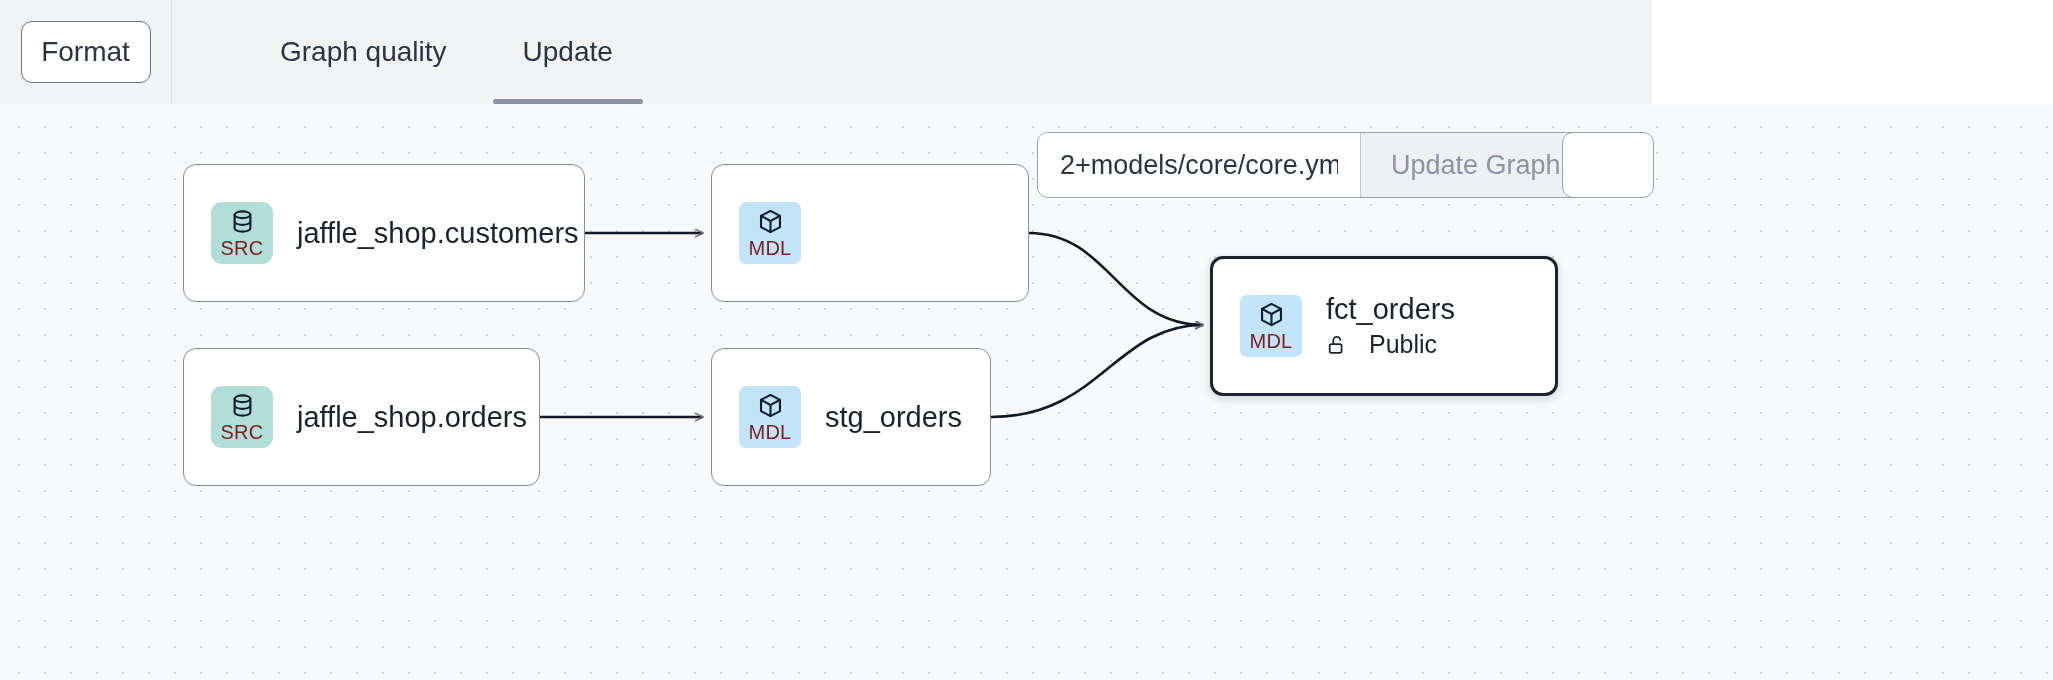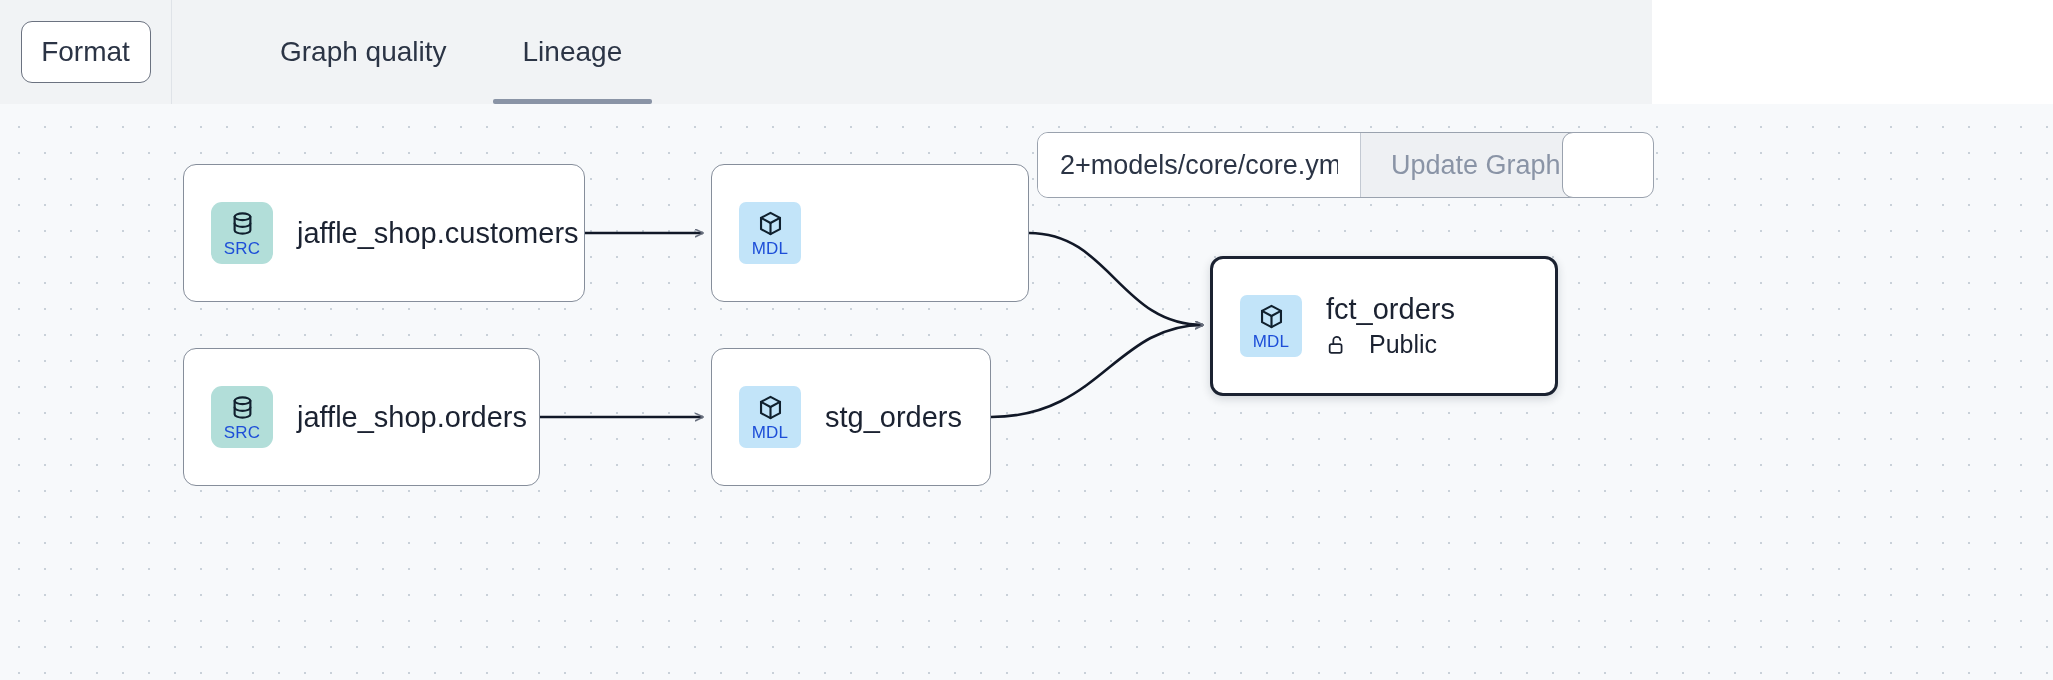--- a/index.html
+++ b/index.html
@@ -129,22 +129,22 @@
     display: flex; flex-direction: column;
     align-items: center; justify-content: center;
     flex: 0 0 auto;
     margin-left: 27px;
     gap: 0px;
   }
   .badge.src { background: #b2ded9; }
   .badge.mdl { background: #c2e4f9; border-radius: 7px; }
   .badge svg { display: block; }
   .badge-label {
-    font-size: 17px; line-height: 1;
-    color: #1d4ed8;
+    font-size: 20px; line-height: 1;
+    color: #7f1d1d;
     margin-top: 3px;
     letter-spacing: .2px;
   }
   .node-body { margin-left: 24px; display: flex; flex-direction: column; gap: 4px; }
   .node-title { font-size: 29px; color: #1b2231; white-space: nowrap; }
   .node-sub {
     display: flex; align-items: center; gap: 21px;
     font-size: 25px; color: #1b2231;
   }
   .node-sub svg { display: block; }
@@ -157,21 +157,21 @@
   <div class="toolbar">
     <div class="toolbar-left">
       <button class="format-btn">Format</button>
     </div>
     <div class="tabs">
       <div class="tab">
         <span>Graph quality</span>
         <span class="tab-underline"></span>
       </div>
       <div class="tab active">
-        <span>Lineage</span>
+        <span>Update</span>
         <span class="tab-underline"></span>
       </div>
     </div>
   </div>
 
   <div class="canvas">
 
     <svg class="edges" width="2053" height="576">
       <defs>
         <marker id="arrow" markerWidth="9" markerHeight="9" refX="8" refY="4.5" orient="auto" markerUnits="userSpaceOnUse">

